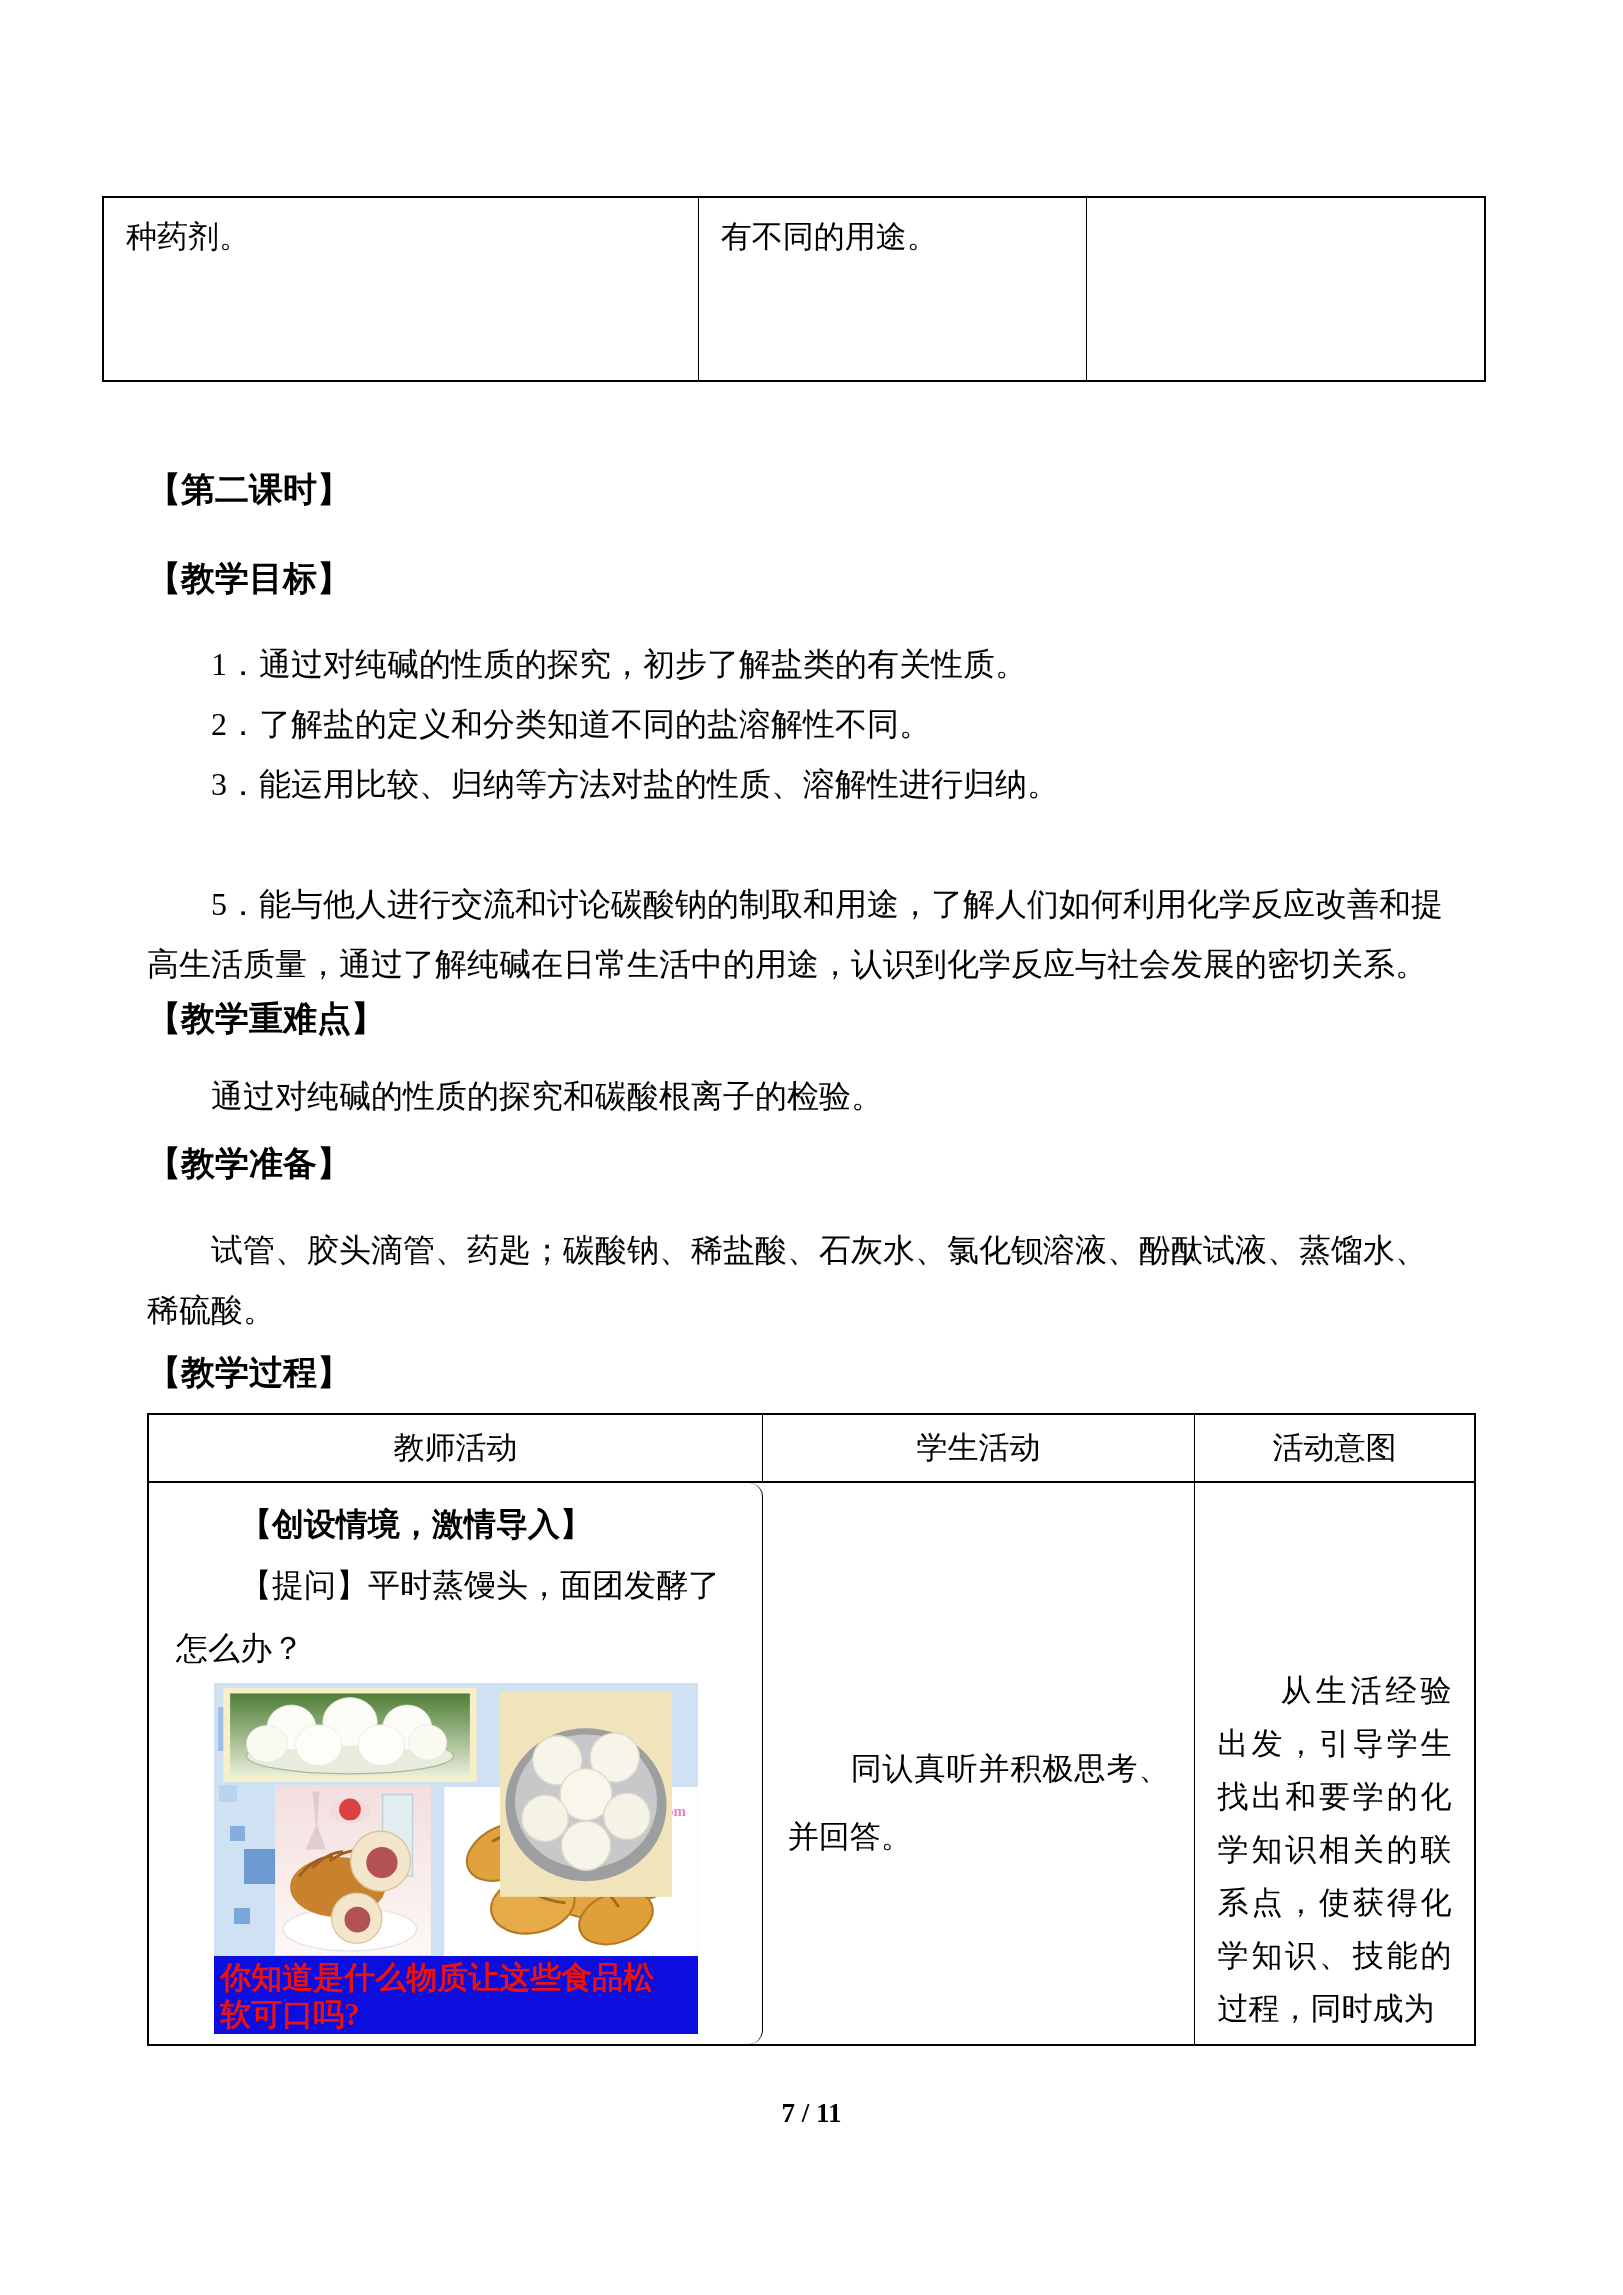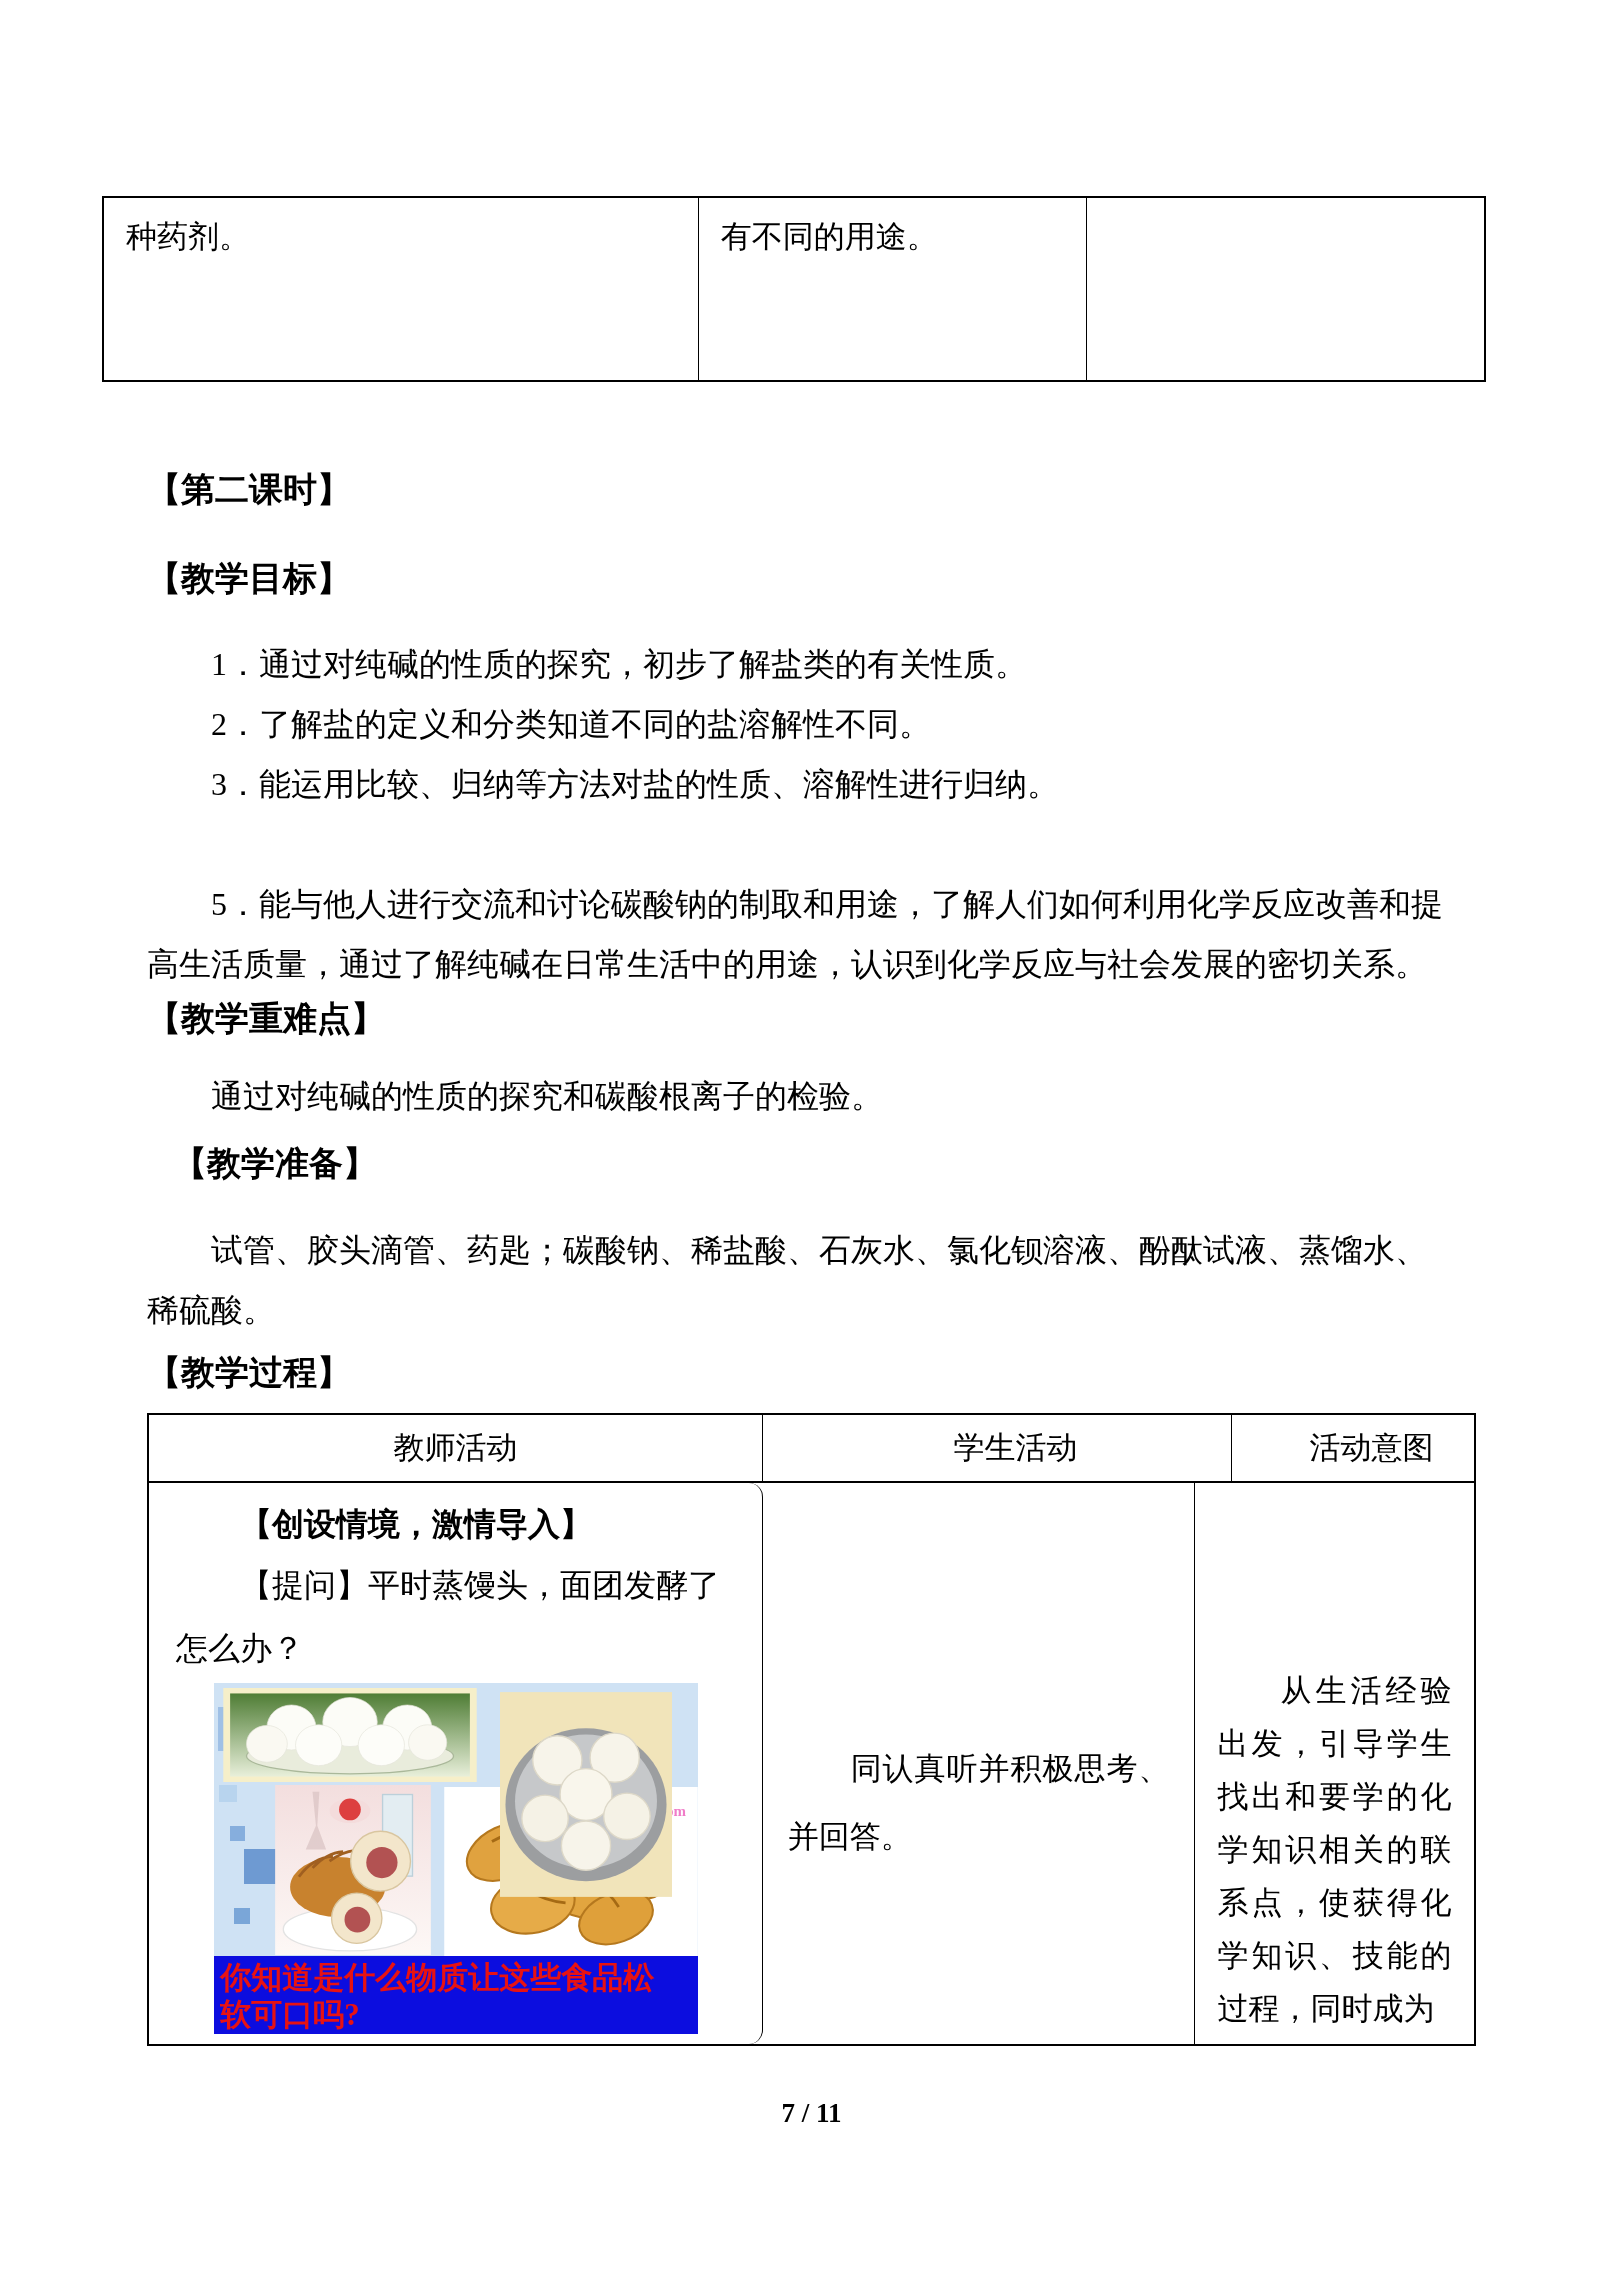--- a/index.html
+++ b/index.html
@@ -27,42 +27,42 @@
   .top-table .c2{width:28.1%;}
   .top-table .c3{width:28.8%;}
   
   .h{
     position:absolute;left:147px;font-size:34px;font-weight:bold;
     line-height:40px;white-space:nowrap;
   }
   .h-lesson{top:470px;}
   .h-objectives{top:559px;}
   .h-keypoints{top:999px;}
-  .h-preparation{top:1144px;margin-left:26px;}
+  .h-preparation{top:1144px;}
   .h-process{top:1353px;}
   .body-p{
     position:absolute;left:147px;width:1329px;
     font-size:32px;line-height:60px;
     text-align:justify;text-indent:64px;margin:0;
   }
   .wrap-lines{white-space:pre-wrap;}
   .p-obj1{top:634px;}
   .p-obj2{top:694px;}
   .p-obj3{top:754px;}
   .p-obj4{top:814px;}
   .p-obj5{top:874px;}
   .p-keypoints{top:1066px;}
   .p-preparation{top:1220px;}
   
   .process-table{
     position:absolute;left:147px;top:1413px;width:1329px;height:633px;
     border:2px solid #000;border-bottom-width:2.7px;
     display:flex;flex-direction:column;box-sizing:border-box;
   }
-  .pt-header{display:flex;height:68px;border-bottom:2.7px solid #000;box-sizing:border-box;gap:37px;}
+  .pt-header{display:flex;height:68px;border-bottom:2.7px solid #000;box-sizing:border-box;}
   .pt-header .hc{
     box-sizing:border-box;border-right:1.4px solid #000;
     display:flex;align-items:center;justify-content:center;
     font-size:31px;
   }
   .pt-header .hc:last-child{border-right:none;}
   .pt-body{display:flex;flex:1;min-height:0;}
   .pt-body .bc{box-sizing:border-box;border-right:1.4px solid #000;overflow:hidden;}
   .pt-body .bc:last-child{border-right:none;}
   .col1{width:46.35%;}

